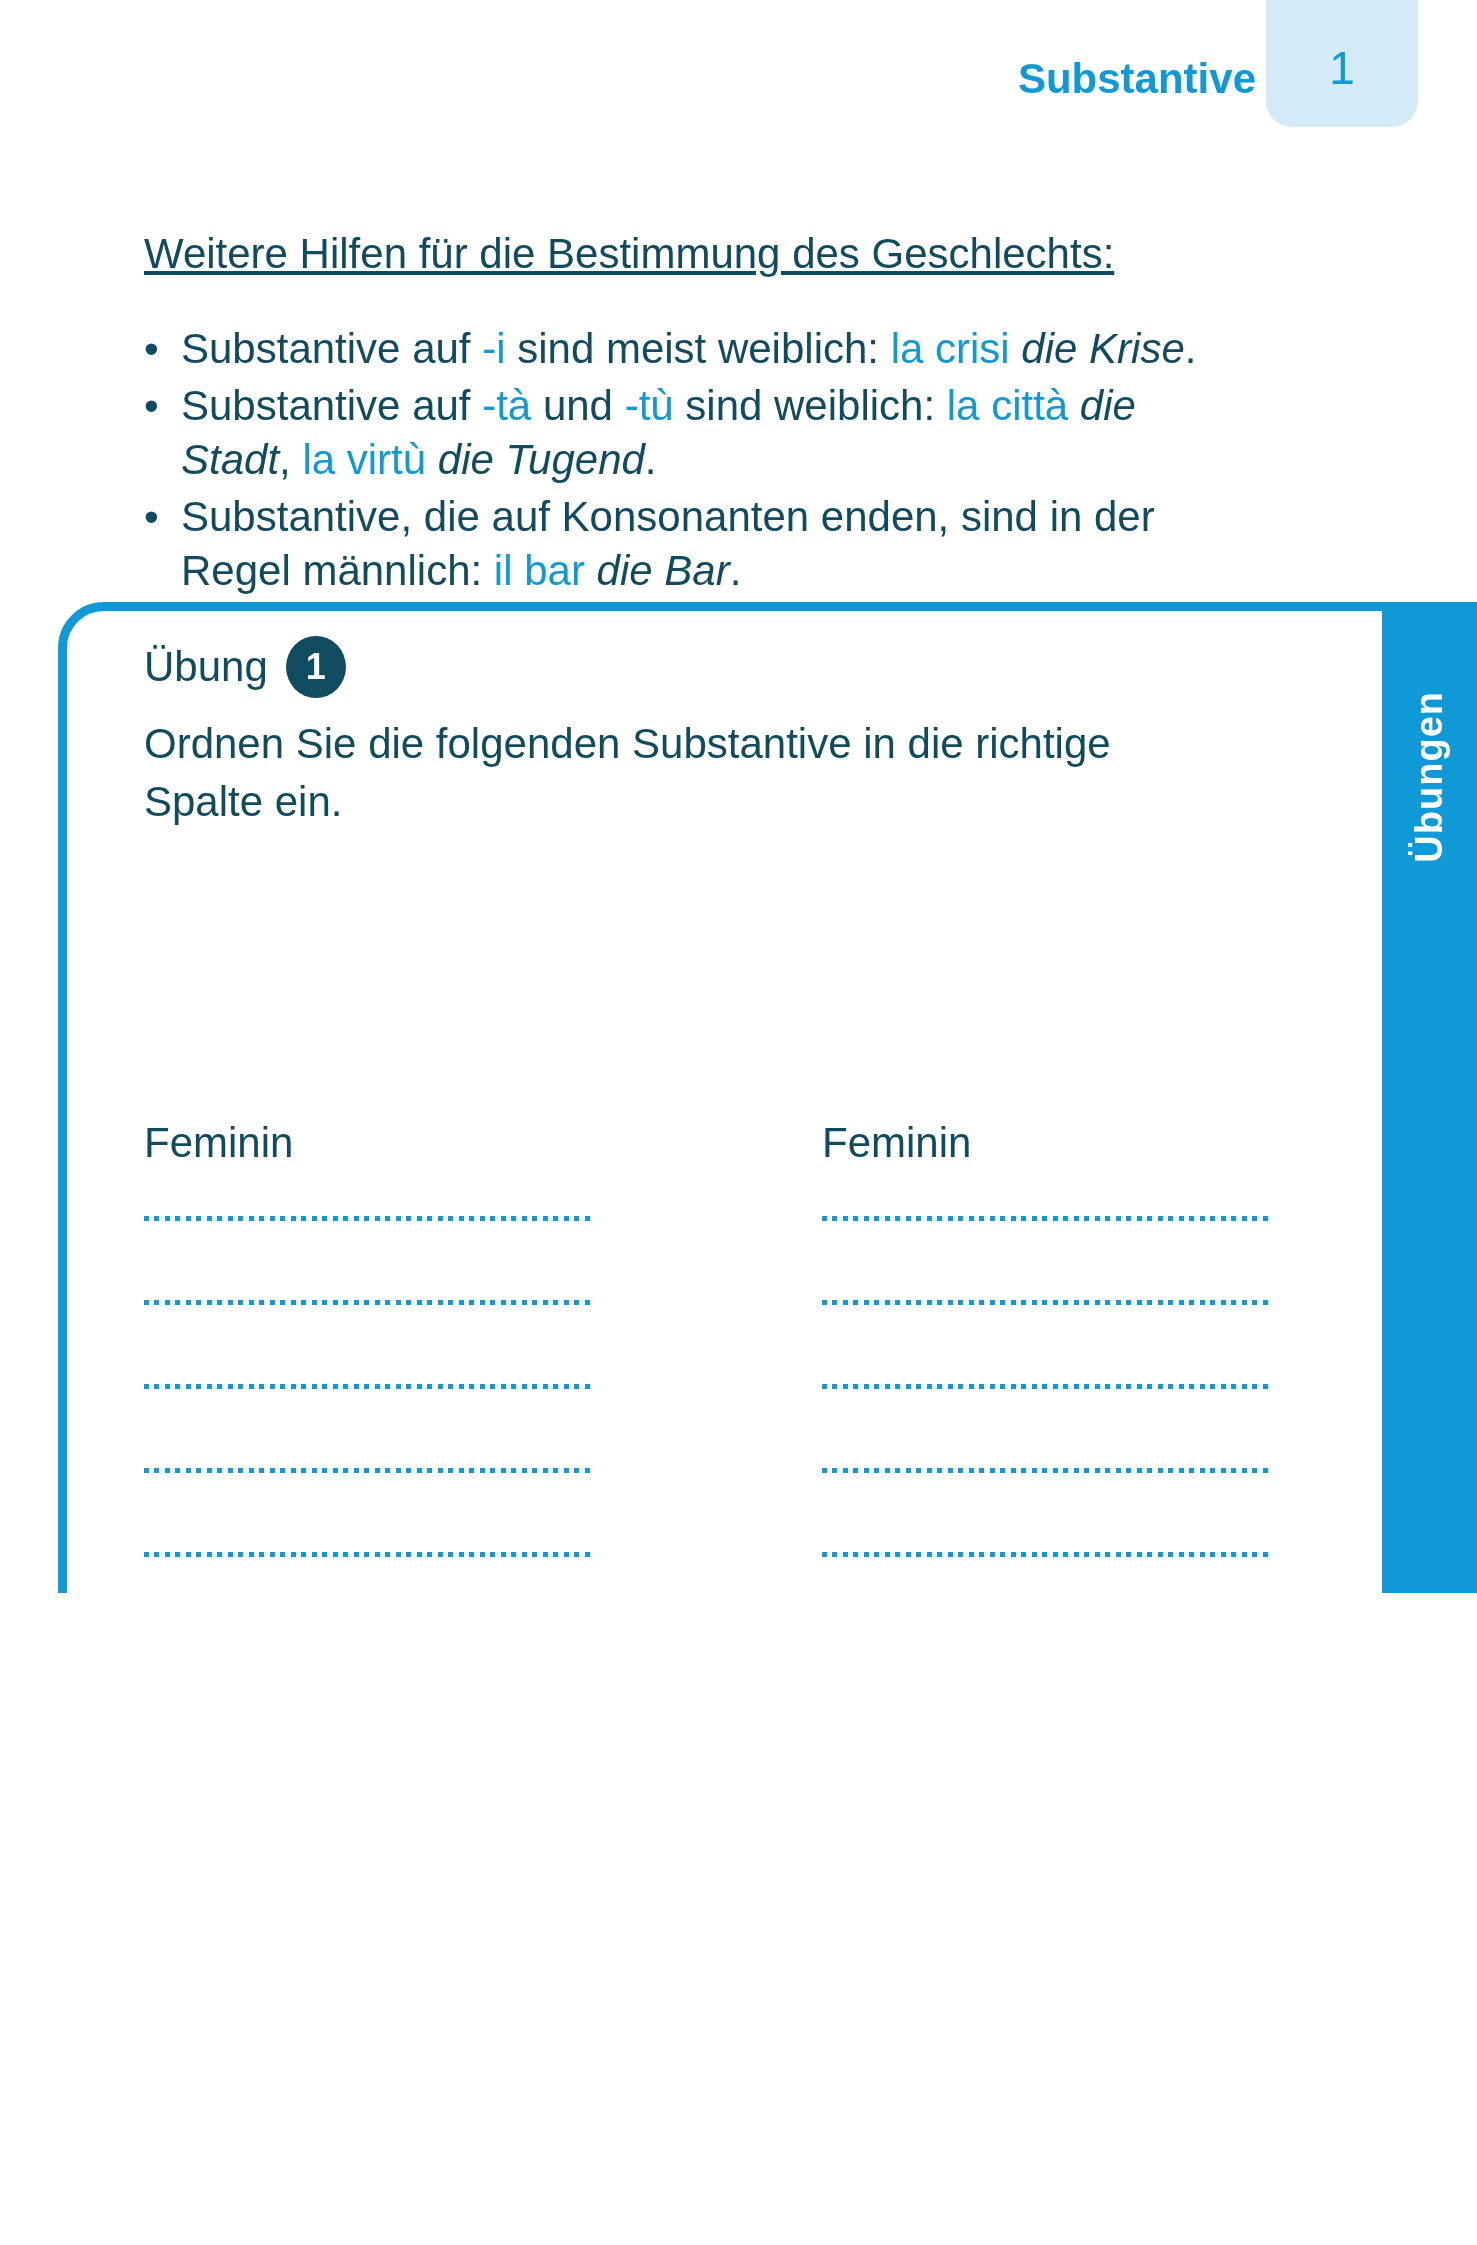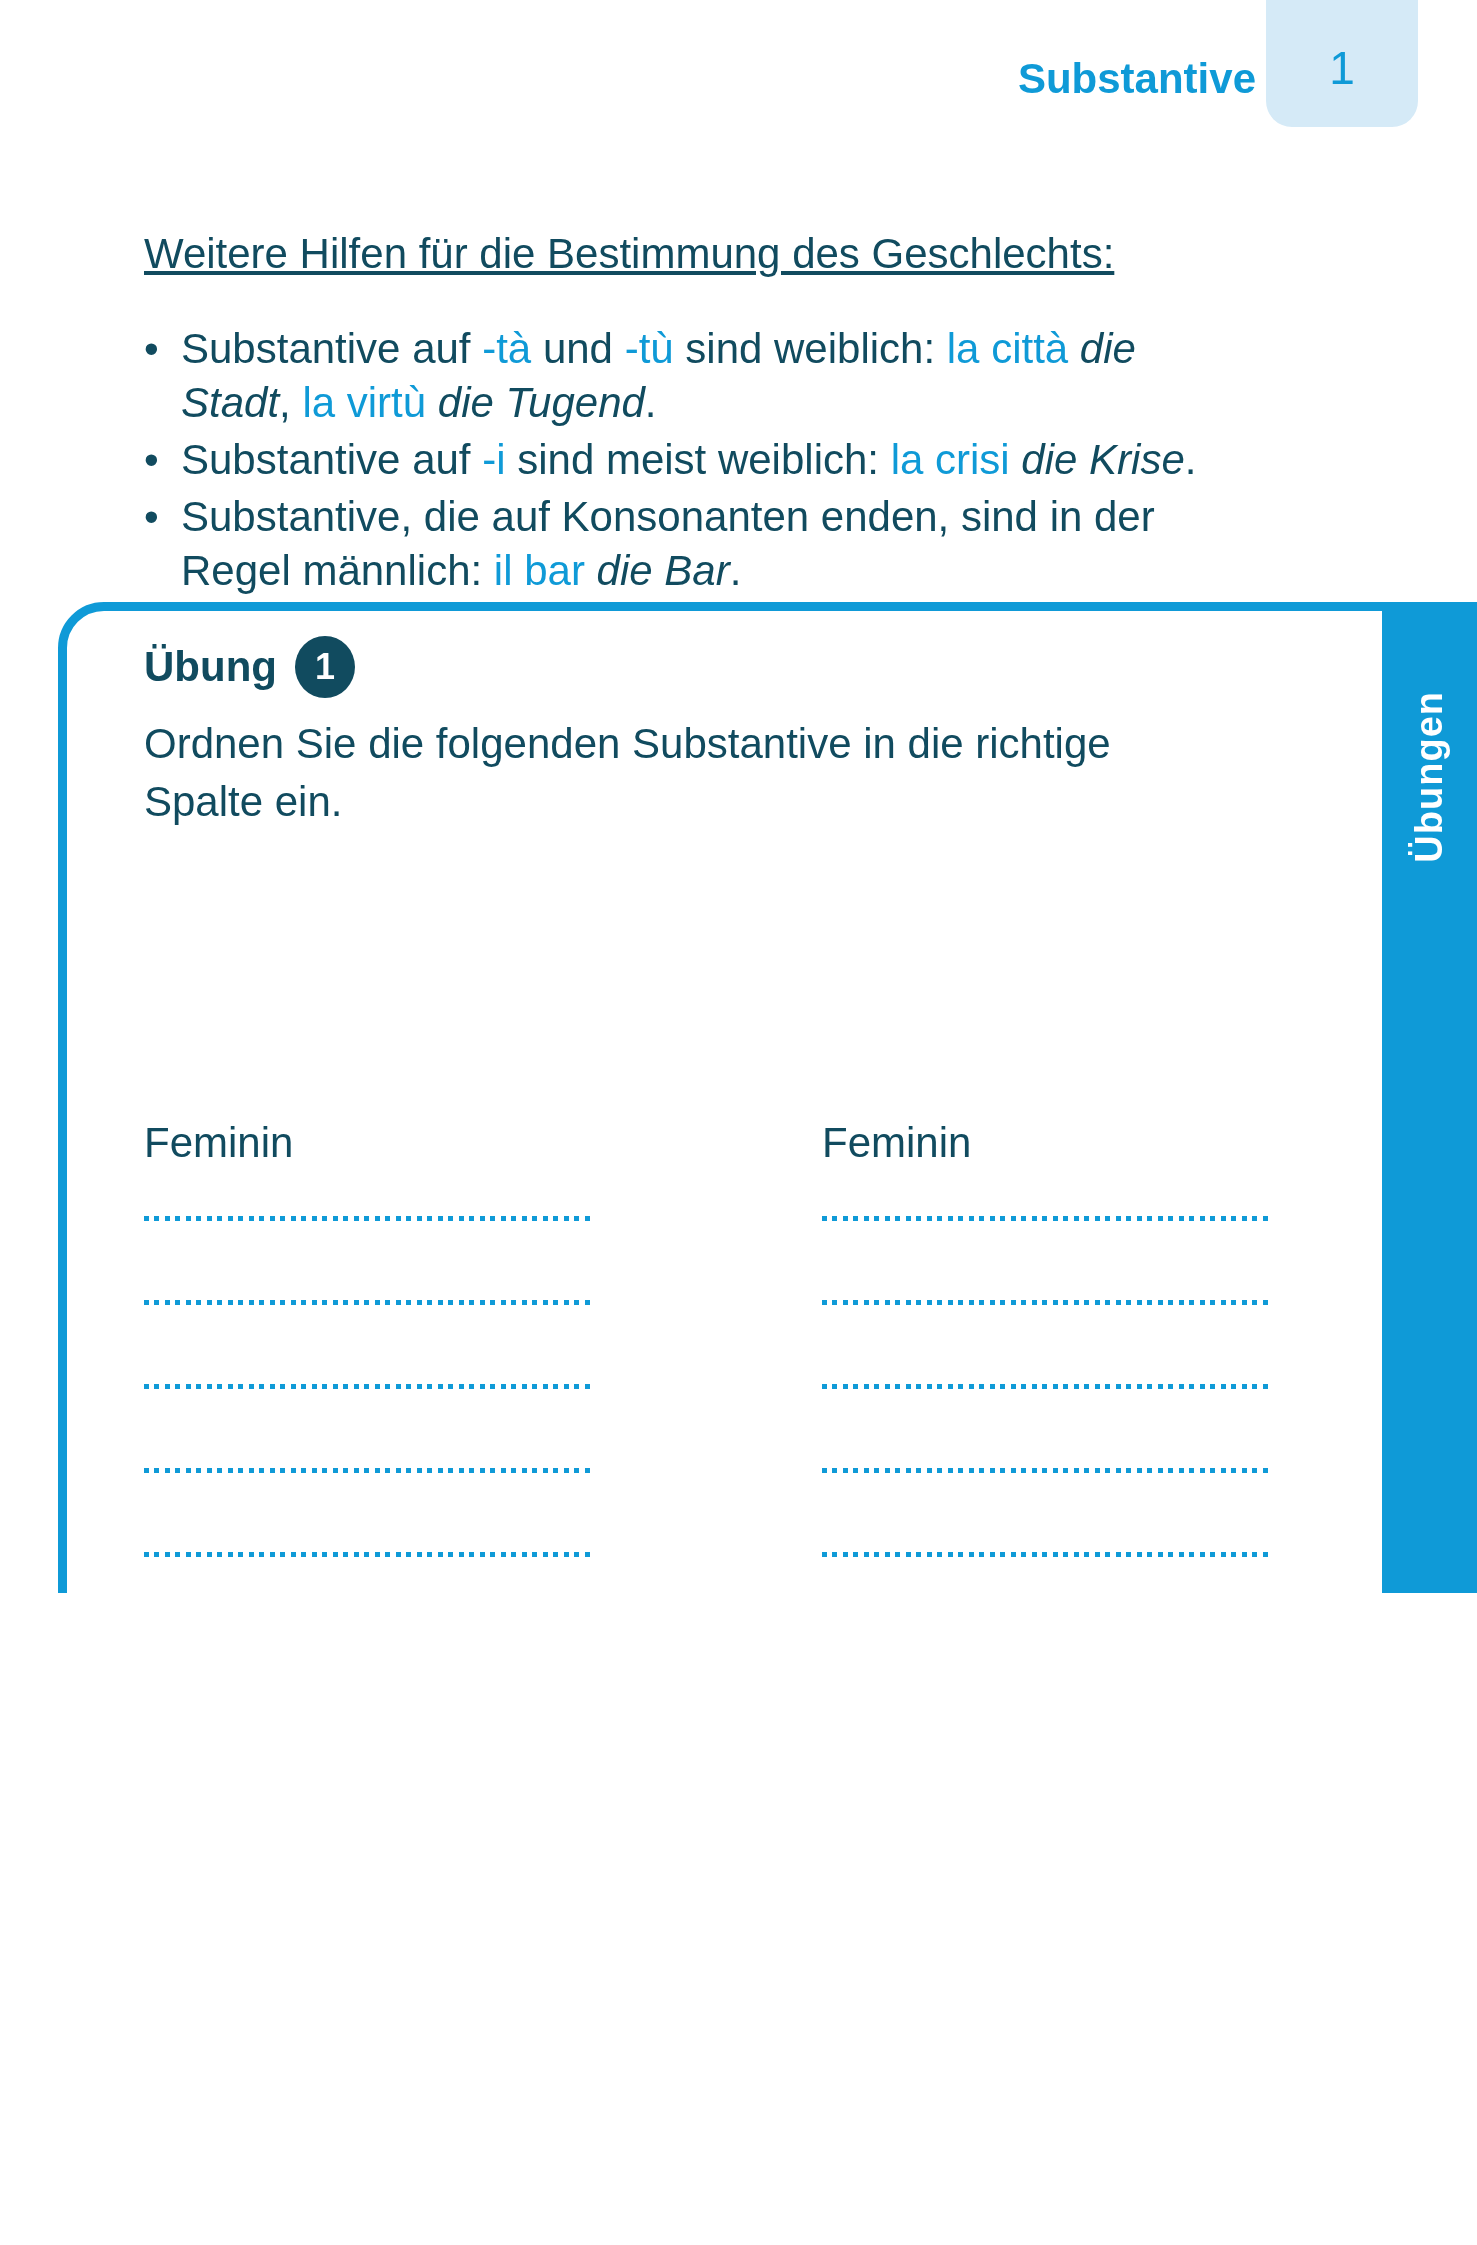--- a/index.html
+++ b/index.html
@@ -82,21 +82,21 @@
     color:#ffffff;font-size:38px;font-weight:bold;
     letter-spacing:1px;
     white-space:nowrap;
   }
 
   .exercise-heading{
     position:absolute;left:144px;top:636px;
     display:flex;align-items:center;gap:18px;height:62px;
   }
   .exercise-heading .ex-label{
-    font-size:42px;font-weight:bold;color:var(--dark);line-height:1;
+    font-size:42px;font-weight:normal;color:var(--dark);line-height:1;
   }
   .badge{
     width:60px;height:62px;border-radius:50%;
     background:var(--dark);
     display:flex;align-items:center;justify-content:center;
   }
   .badge span{color:#ffffff;font-size:36px;font-weight:bold;line-height:1;}
 
   .instructions{
     position:absolute;left:144px;top:715px;width:1030px;
@@ -141,22 +141,22 @@
 <div class="page">
 
   <div class="section-title">Substantive</div>
   <div class="chapter-box">
     <span>1</span>
   </div>
 
   <div class="intro-heading">Weitere Hilfen für die Bestimmung des Geschlechts:</div>
 
   <ul class="rules">
+    <li><span>Substantive auf </span><span class="hl">-i</span><span> sind meist weiblich: </span><span class="hl">la crisi</span><span> </span><span class="it">die Krise</span><span>.</span></li>
     <li><span>Substantive auf </span><span class="hl">-tà</span><span> und </span><span class="hl">-tù</span><span> sind weiblich: </span><span class="hl">la città</span><span> </span><span class="it">die Stadt</span><span>, </span><span class="hl">la virtù</span><span> </span><span class="it">die Tugend</span><span>.</span></li>
-    <li><span>Substantive auf </span><span class="hl">-i</span><span> sind meist weiblich: </span><span class="hl">la crisi</span><span> </span><span class="it">die Krise</span><span>.</span></li>
     <li><span>Substantive, die auf Konsonanten enden, sind in der Regel männlich: </span><span class="hl">il bar</span><span> </span><span class="it">die Bar</span><span>.</span></li>
   </ul>
 
   <div class="exercise-box"></div>
 
   <div class="side-tab">
     <div class="tab-label">
       <span>Übungen</span>
     </div>
   </div>

